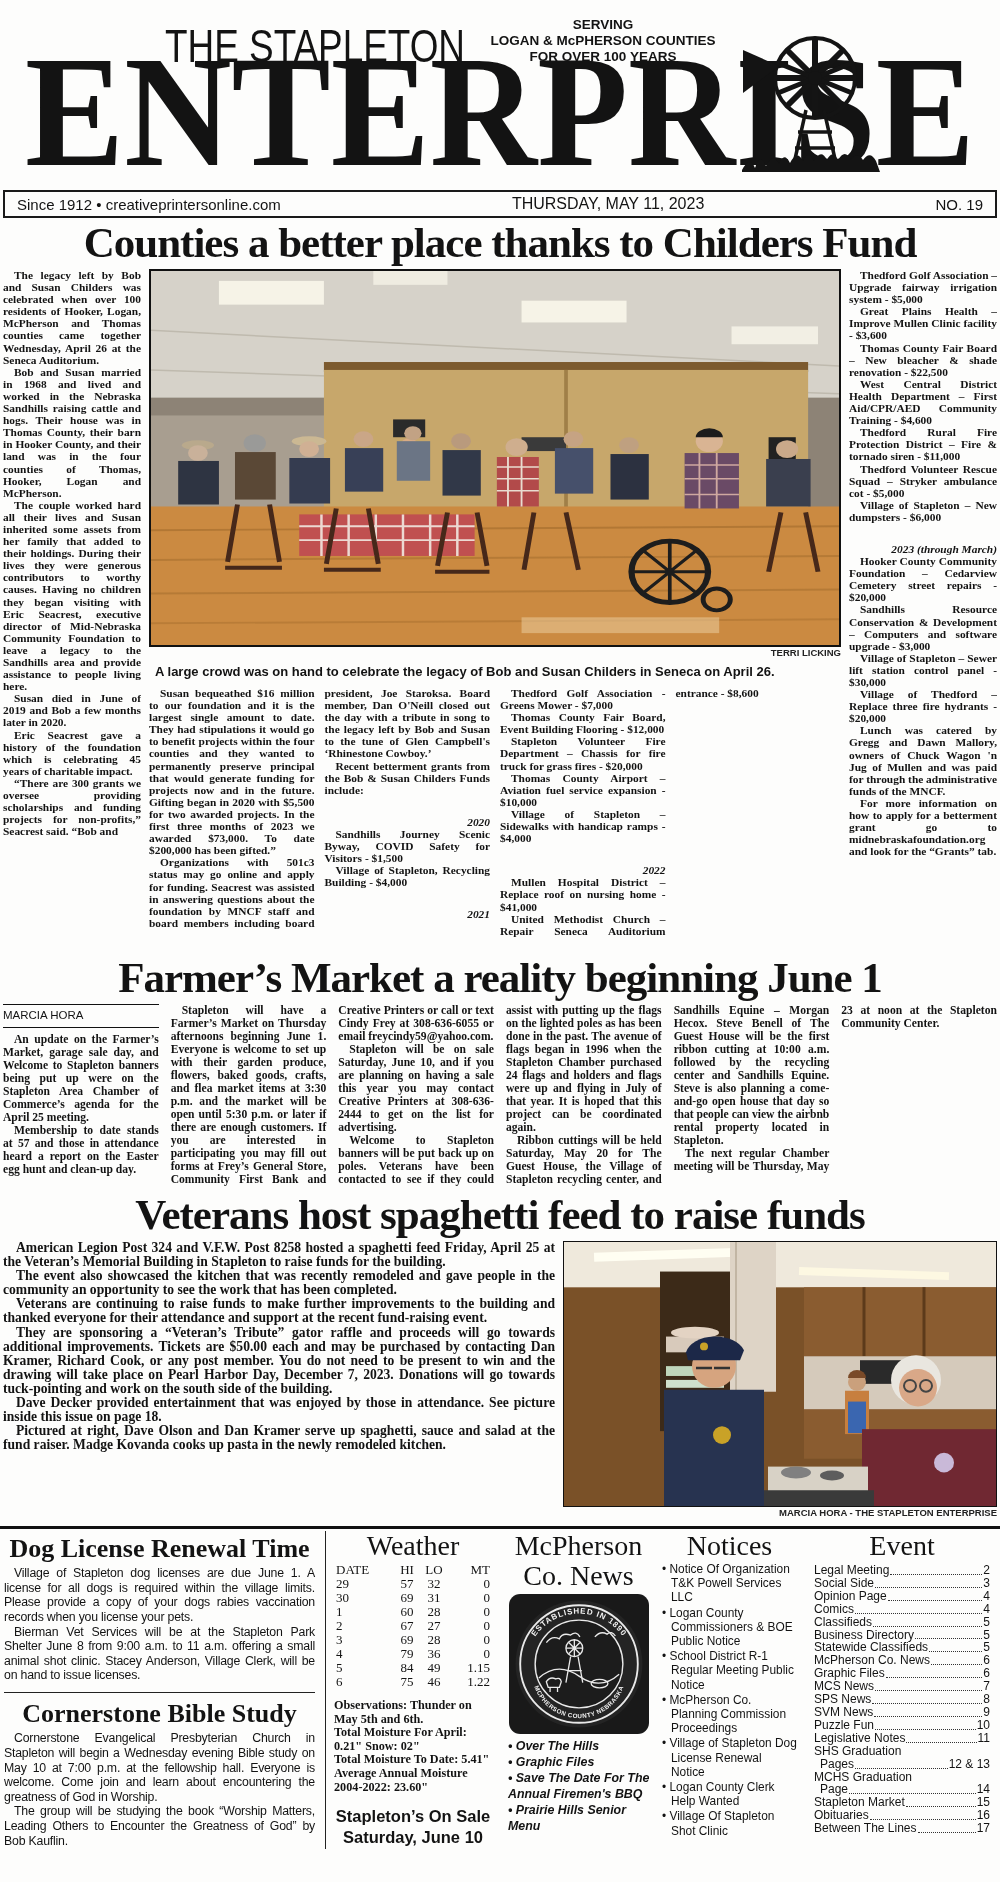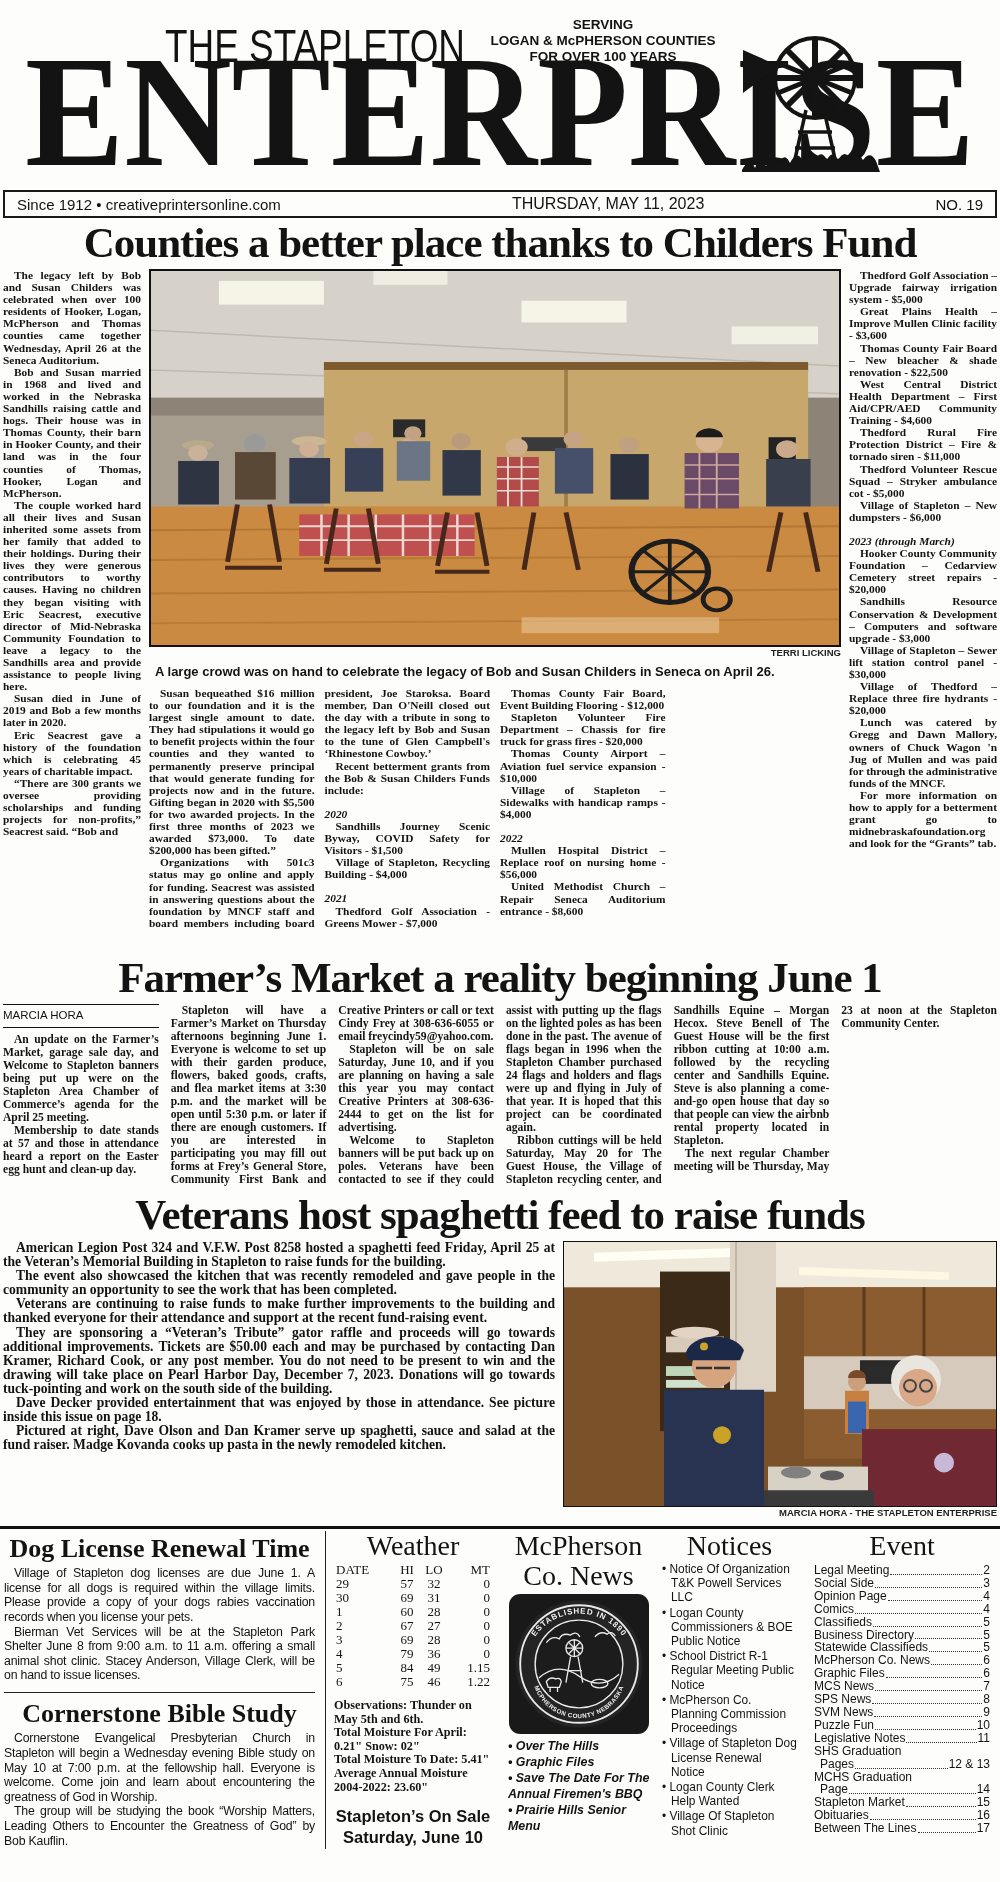--- a/index.html
+++ b/index.html
@@ -11,21 +11,21 @@
   
   .datebar{height:24px;border:2px solid #1a1a1a;margin:0 3px 2px;display:flex;align-items:center;
            font-family:"Liberation Sans",sans-serif;font-size:15px;padding:0 12px;}
   .datebar .db-c{flex:1;text-align:center;font-size:16px;}
   
   .headline{font-family:"Liberation Serif",serif;font-weight:bold;text-align:center;
             font-size:43px;letter-spacing:-1px;margin:3px 0 5px;line-height:1.0;}
   
   .serifcol p{margin:0;text-indent:11px;text-align:justify;}
   .serifcol{font-size:11.4px;line-height:12.1px;font-weight:bold;}
-  .serifcol p.year{text-align:left;font-style:italic;text-indent:0;margin-top:12px;}
+  .serifcol p.year{text-align:right;font-style:italic;text-indent:0;margin-top:20px;}
   
   .art1{display:grid;grid-template-columns:138px 1fr 148px;column-gap:8px;padding:0 3px;
         height:684px;overflow:hidden;}
   .colL,.colR{overflow:hidden;}
   .photo1-wrap{height:378px;border:2px solid #111;box-sizing:border-box;}
   .photo1-wrap svg{display:block;width:100%;height:100%;}
   .credit{font-family:"Liberation Sans",sans-serif;font-size:9.5px;font-weight:bold;
           text-align:right;color:#222;height:11px;line-height:11px;}
   .caption{font-family:"Liberation Sans",sans-serif;font-weight:bold;font-size:13px;
            margin:6px 0 8px 6px;}
@@ -208,21 +208,21 @@
           <p class="year">2020</p>
           <p>Sandhills Journey Scenic Byway, COVID Safety for Visitors - $1,500</p>
           <p>Village of Stapleton, Recycling Building - $4,000</p>
           <p class="year">2021</p>
           <p>Thedford Golf Association - Greens Mower - $7,000</p>
           <p>Thomas County Fair Board, Event Building Flooring - $12,000</p>
           <p>Stapleton Volunteer Fire Department – Chassis for fire truck for grass fires - $20,000</p>
           <p>Thomas County Airport – Aviation fuel service expansion - $10,000</p>
           <p>Village of Stapleton – Sidewalks with handicap ramps - $4,000</p>
           <p class="year">2022</p>
-          <p>Mullen Hospital District – Replace roof on nursing home - $56,000</p>
+          <p>Mullen Hospital District – Replace roof on nursing home - $41,000</p>
           <p>United Methodist Church – Repair Seneca Auditorium entrance - $8,600</p>
         </div>
     </div>
     <div class="colR serifcol">
         <p>Thedford Golf Association – Upgrade fairway irrigation system - $5,000</p>
         <p>Great Plains Health – Improve Mullen Clinic facility - $3,600</p>
         <p>Thomas County Fair Board – New bleacher &amp; shade renovation - $22,500</p>
         <p>West Central District Health Department – First Aid/CPR/AED Community Training - $4,600</p>
         <p>Thedford Rural Fire Protection District – Fire &amp; tornado siren - $11,000</p>
         <p>Thedford Volunteer Rescue Squad – Stryker ambulance cot - $5,000</p>

